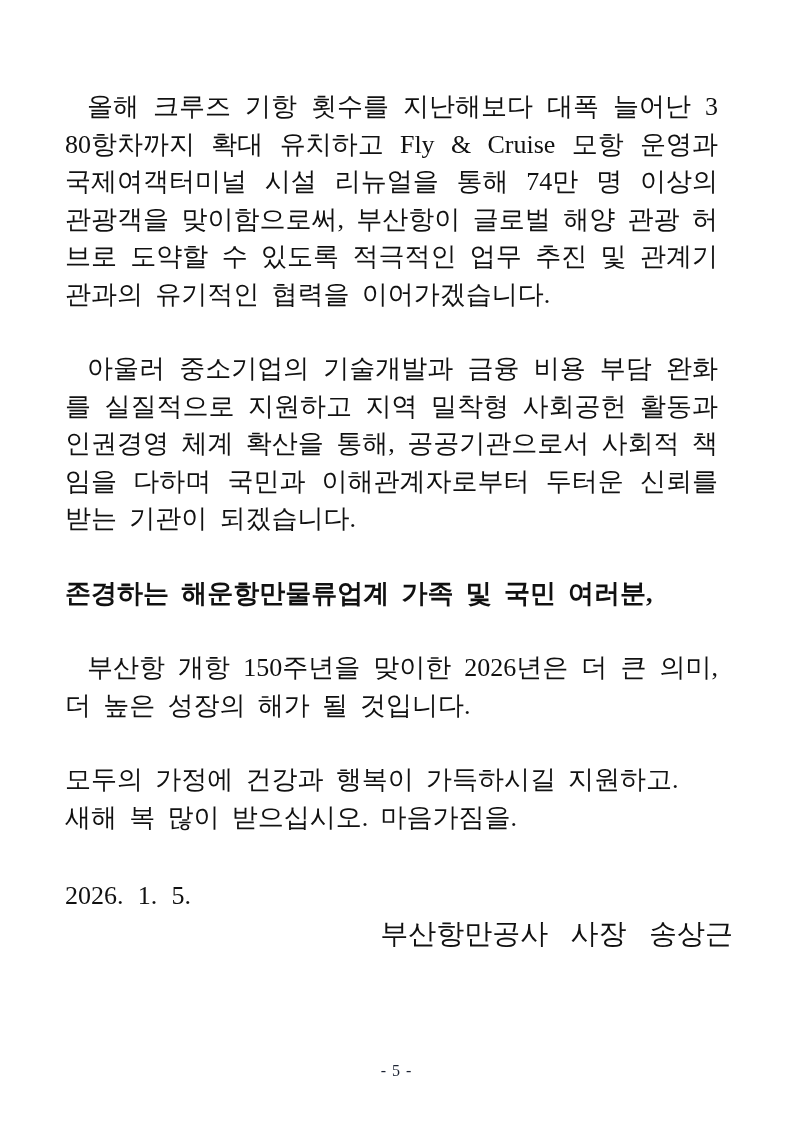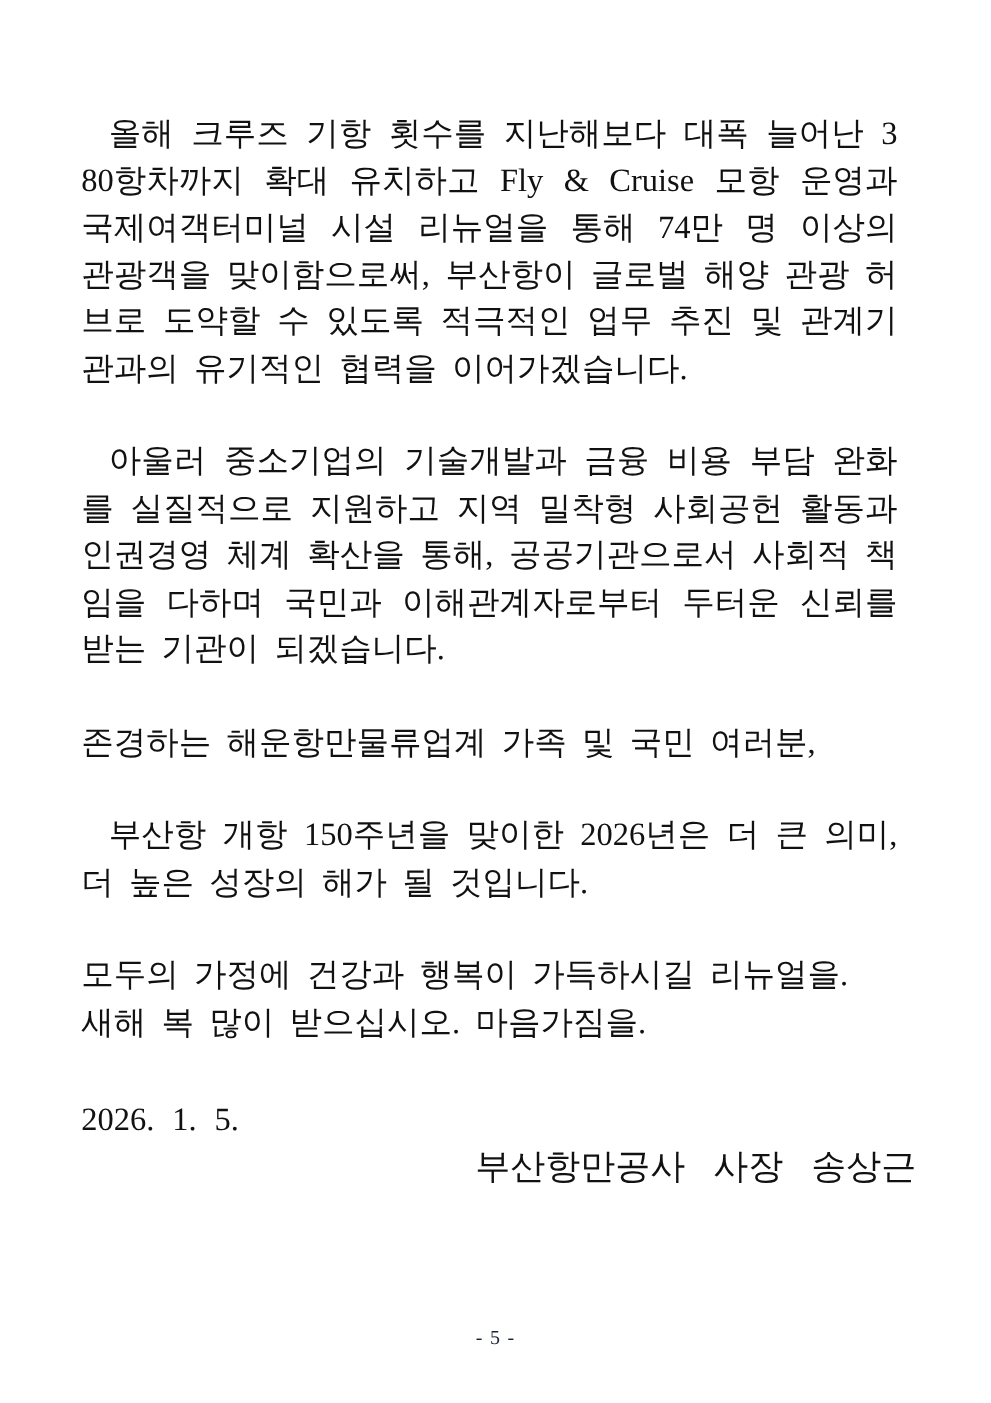--- a/index.html
+++ b/index.html
@@ -24,21 +24,21 @@
     font-size: 26px;
     line-height: 37.5px;
     text-align: justify;
     text-justify: inter-character;
     word-spacing: 0.22em;
     word-break: break-all;
     overflow-wrap: break-word;
   }
   .para.indent { text-indent: 22px; }
   .para.tight  { margin-bottom: 0; }
-  .para.heading { font-weight: normal; text-indent: 0; }
+  .para.heading { font-weight: bold; text-indent: 0; }
   .date-line {
     margin: 41px 0 0 0;
     font-size: 26px;
     line-height: 37.5px;
     word-spacing: 0.3em;
   }
   .signature-line {
     margin: 0 -15px 0 0;
     font-size: 28px;
     line-height: 37.5px;
@@ -64,21 +64,21 @@
 
   <p class="para indent">올해 크루즈 기항 횟수를 지난해보다 대폭 늘어난 380항차까지 확대 유치하고 Fly &amp; Cruise 모항 운영과 국제여객터미널 시설 리뉴얼을 통해 74만 명 이상의 관광객을 맞이함으로써, 부산항이 글로벌 해양 관광 허브로 도약할 수 있도록 적극적인 업무 추진 및 관계기관과의 유기적인 협력을 이어가겠습니다.</p>
 
   <p class="para indent">아울러 중소기업의 기술개발과 금융 비용 부담 완화를 실질적으로 지원하고 지역 밀착형 사회공헌 활동과 인권경영 체계 확산을 통해, 공공기관으로서 사회적 책임을 다하며 국민과 이해관계자로부터 두터운 신뢰를 받는 기관이 되겠습니다.</p>
 
   <p class="para heading">존경하는 해운항만물류업계 가족 및 국민 여러분,</p>
 
   <p class="para indent">부산항 개항 150주년을 맞이한 2026년은 더 큰 의미, 더 높은 성장의 해가 될 것입니다.</p>
 
 
-  <p class="para tight">모두의 가정에 건강과 행복이 가득하시길 리뉴얼을.</p>
+  <p class="para tight">모두의 가정에 건강과 행복이 가득하시길 지원하고.</p>
 
   <p class="para tight">새해 복 많이 받으십시오. 마음가짐을.</p>
 
   <p class="date-line">2026. 1. 5.</p>
 
   <p class="signature-line">부산항만공사 사장 송상근</p>
 
   <div class="footer">- 5 -</div>
 
 </div>

